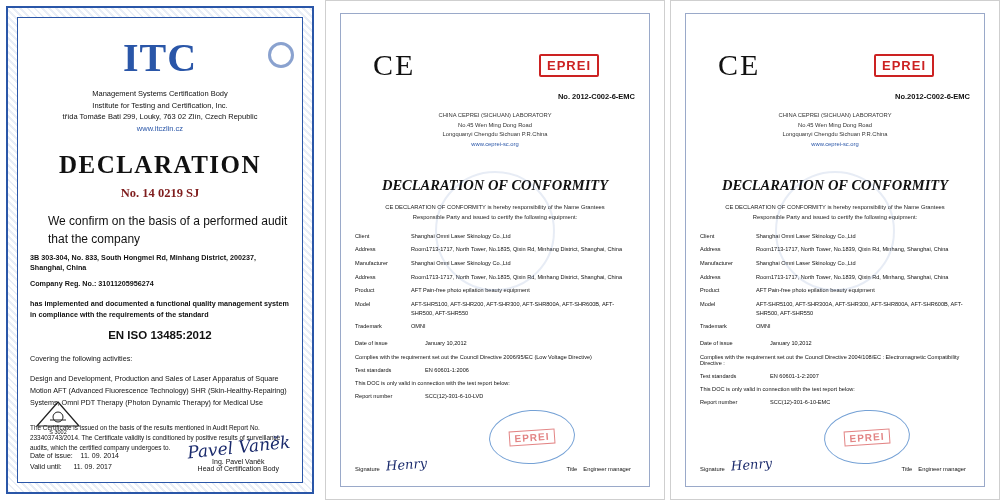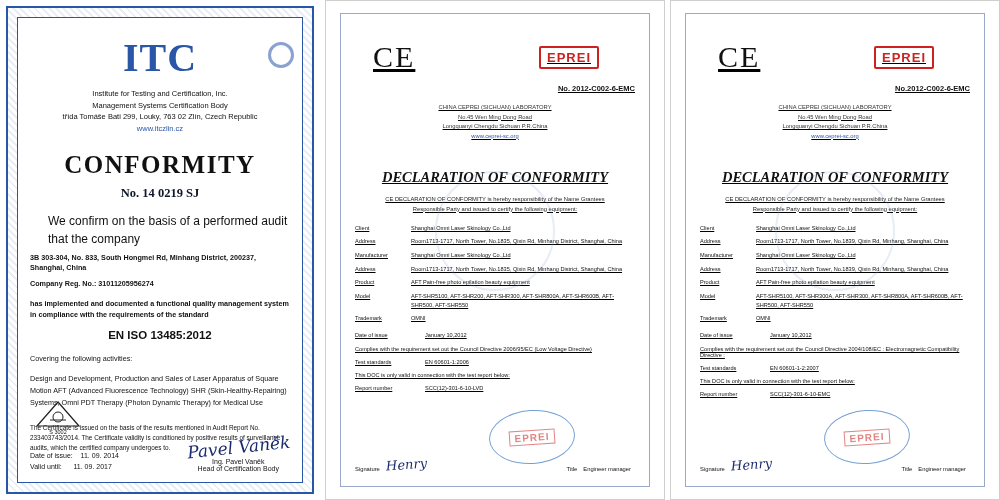--- a/index.html
+++ b/index.html
@@ -84,21 +84,21 @@
     letter-spacing: 1.5px;
     margin-top: 16px;
     color: #111;
   }
   .cert-no {
     text-align: center;
     font-family: "Liberation Serif", serif;
     font-weight: bold;
     font-size: 12.5px;
     margin-top: 7px;
-    color: #0f172a;
+    color: #7f1d1d;
   }
   .p-small {
     font-size: 12px;
     line-height: 1.5;
     margin-top: 11px;
     color: #111;
     margin-left: 18px;
   }
   .company {
     text-align: center;
@@ -180,23 +180,22 @@
     border: 1px solid #cfcfcf;
     padding: 10px 0;
   }
   .cedoc.doc2 { flex: 0 0 340px; width: 340px; margin-left: 5px;}
   .cedoc.doc3 { flex: 0 0 330px; width: 330px; margin-left: 5px;}
   .cedoc-inner {
     position: absolute;
     inset: 12px 14px;
     border: 1px solid #9aa9c9;
     background: #fff;
-    padding: 10px 14px;
+    padding: 18px 14px;
     overflow: hidden;
-    text-decoration: underline;
   }
   .ce-head {
     display: flex;
     align-items: center;
     justify-content: space-between;
     margin-top: 16px;
   }
   .ce-mark {
     font-family: "Liberation Serif", serif;
     font-size: 30px;
@@ -327,27 +326,27 @@
       <div class="cert1-border-inner"></div>
     </div>
     <div class="cert1-content">
 
       <div class="itc-logo">
         <span class="itc-text">ITC</span>
         <span class="itc-ring"></span>
       </div>
 
       <div class="itc-sub">
+        <div>Management Systems Certification Body</div>
         <div>Institute for Testing and Certification, Inc.</div>
-        <div>Management Systems Certification Body</div>
         <div>třída Tomáše Bati 299, Louky, 763 02 Zlín, Czech Republic</div>
         <div class="link">www.itczlin.cz</div>
       </div>
 
-      <div class="cert-title">CONFORMITY</div>
+      <div class="cert-title">DECLARATION</div>
       <div class="cert-no">No. 14 0219 SJ</div>
 
       <div class="p-small">We confirm on the basis of a performed audit that the company</div>
       <div class="addr">3B 303-304, No. 833, South Hongmei Rd, Minhang District, 200237, Shanghai, China</div>
       <div class="addr">Company Reg. No.: 31011205956274</div>
 
       <div class="p-bold-small">has implemented and documented a functional quality management system in compliance with the requirements of the standard</div>
       <div class="std">EN ISO 13485:2012</div>
 
       <div class="sect">Covering the following activities:</div>

